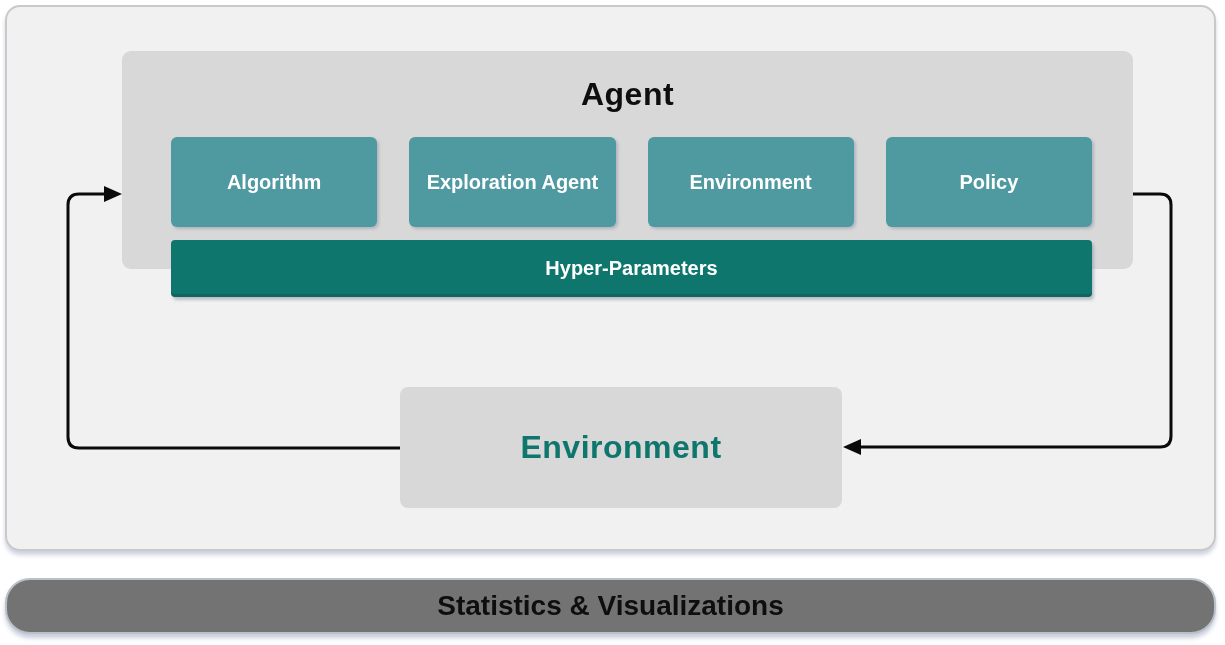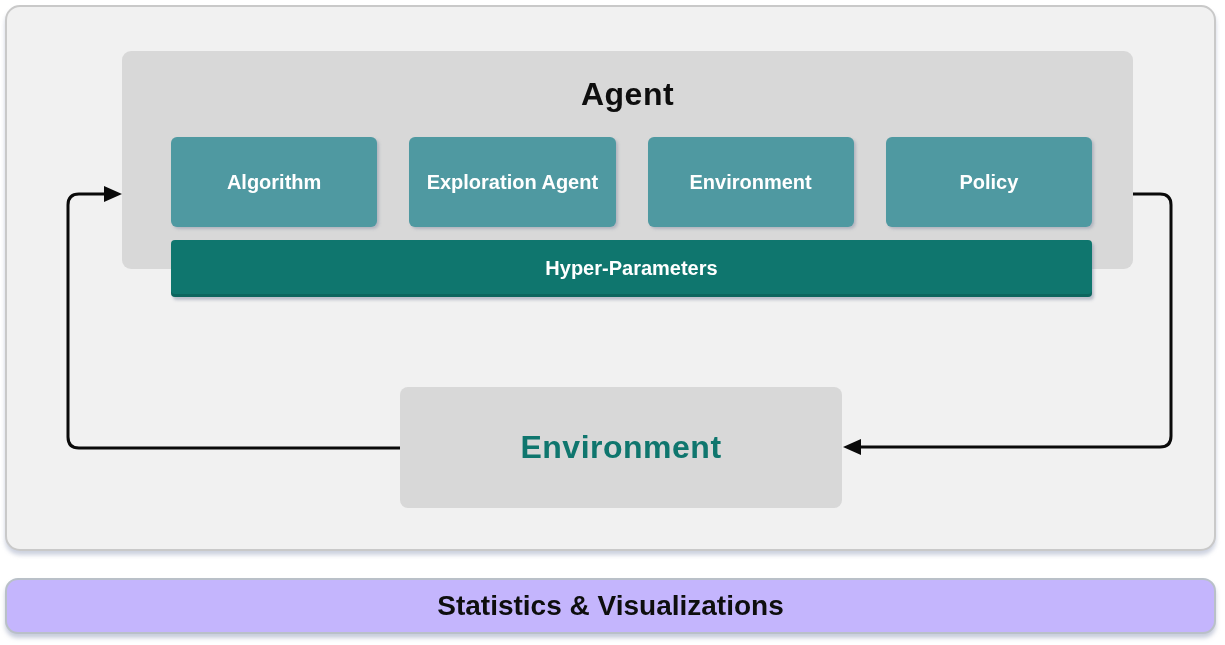--- a/index.html
+++ b/index.html
@@ -54,23 +54,23 @@
     background:#D8D8D8;
     border-radius:8px;
     display:flex; align-items:center; justify-content:center;
     font-size:32px; font-weight:bold; color:#0f766e;
     letter-spacing:0.5px;
   }
 
   .footer-bar {
     position:absolute; left:5px; top:578px; width:1211px; height:56px;
     box-sizing:border-box;
-    background:#c4b5fd;
+    background:#737373;
     border:2px solid #B9C0C8;
-    border-radius:13px;
+    border-radius:25px;
     box-shadow:0 4px 4px rgba(145,155,185,0.50);
     display:flex; align-items:center; justify-content:center;
     font-size:28px; font-weight:bold; color:#0e0e0e;
   }
 
   .arrow-layer {
     position:absolute; left:0; top:0; width:1225px; height:645px;
     pointer-events:none;
   }
 </style>

